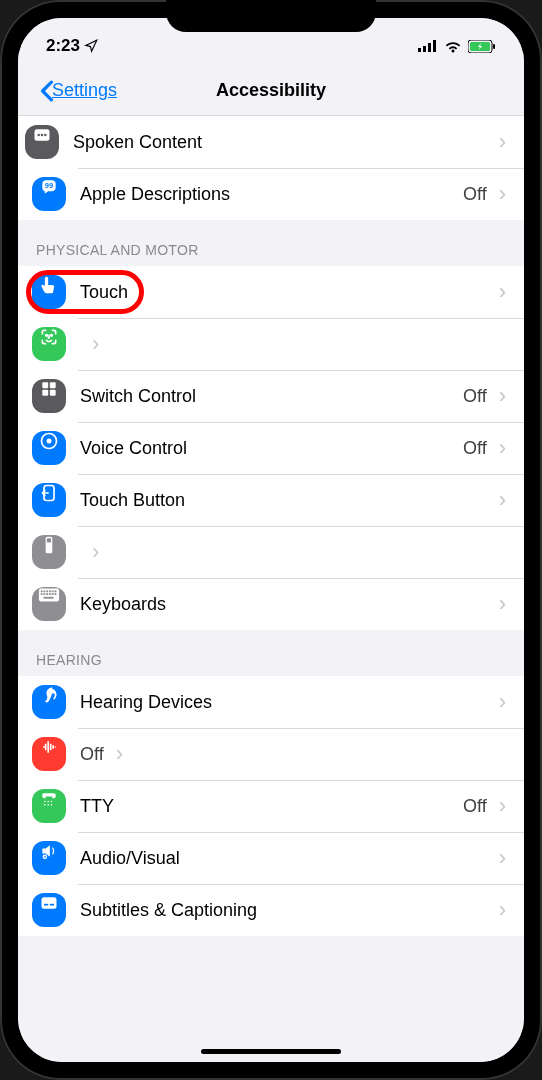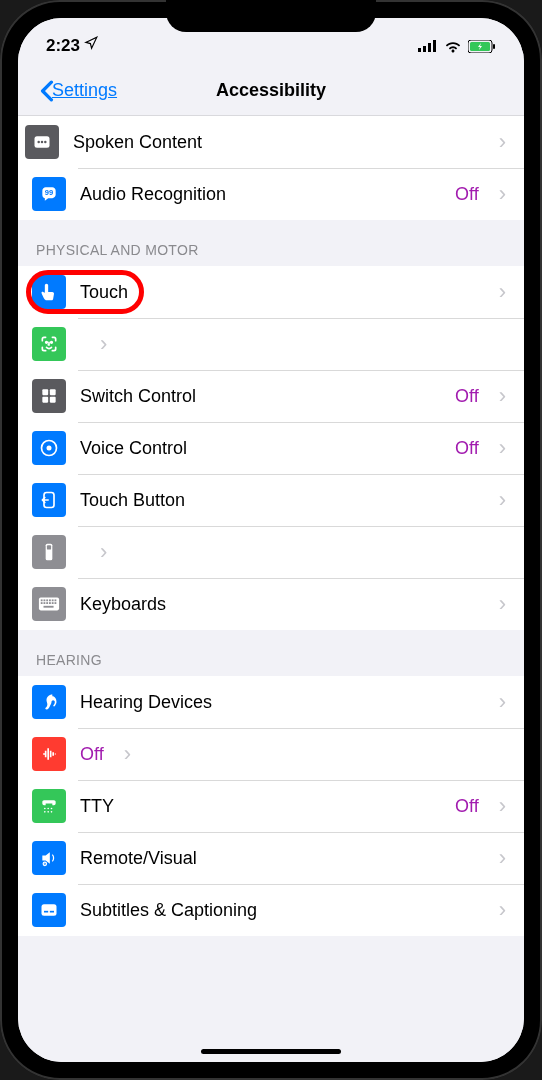--- a/index.html
+++ b/index.html
@@ -43,21 +43,21 @@
       height: 48px;
       background: #f2f2f7;
       display: flex;
       justify-content: space-between;
       align-items: center;
       padding: 0 28px;
       padding-top: 8px;
       font-size: 17px;
       font-weight: 600;
     }
-    .status-left { display: flex; align-items: flex-start; gap: 4px; }
+    .status-left { display: flex; align-items: center; gap: 4px; }
     .status-right { display: flex; align-items: center; gap: 6px; }
     .nav-bar {
       height: 50px;
       background: #f2f2f7;
       display: flex;
       align-items: center;
       position: relative;
       padding: 0 10px;
       border-bottom: 0.5px solid rgba(0,0,0,0.1);
     }
@@ -105,44 +105,44 @@
       bottom: 0;
       left: 60px;
       right: 0;
       height: 0.5px;
       background: rgba(0,0,0,0.15);
     }
     .row-group.first .row:first-child { border-top: none; padding-left: 7px; }
     .icon-box {
       width: 34px;
       height: 34px;
-      border-radius: 4px;
-      display: flex;
-      align-items: center;
+      border-radius: 12px;
+      display: flex;
+      align-items: flex-start;
       justify-content: center;
       margin-right: 14px;
       flex-shrink: 0;
     }
     .icon-blue { background: #007aff; }
     .icon-green { background: #34c759; }
     .icon-gray { background: #8e8e93; }
     .icon-darkgray { background: #5a5a5e; }
     .icon-red { background: #ff3b30; }
     .row-label {
       font-size: 18px;
       color: #000;
       flex: 1;
       white-space: nowrap;
       overflow: hidden;
       text-overflow: ellipsis;
     }
     .row-value {
       font-size: 18px;
-      color: #a21caf;
-      margin-right: 20px;
+      color: #404040;
+      margin-right: 12px;
     }
     .chevron {
       color: #c7c7cc;
       font-size: 22px;
       line-height: 1;
     }
     .highlight {
       position: absolute;
       left: 8px;
       top: 4px;
@@ -223,21 +223,21 @@
           <span class="row-value"></span>
           <span class="chevron">›</span>
         </div>
         <div class="row">
           <div class="icon-box icon-blue">
             <svg width="20" height="20" viewBox="0 0 24 24" fill="#fff">
                 <path d="M4 8c0-2 2-4 4-4h8c2 0 4 2 4 4v5c0 2-2 4-4 4h-5l-4 3v-3c-2 0-3-2-3-4V8z"></path>
                 <text x="12" y="13" font-size="9" text-anchor="middle" fill="#007aff" font-weight="bold">99</text>
               </svg>
           </div>
-          <span class="row-label">Audio Recognition</span>
+          <span class="row-label">Apple Descriptions</span>
           <span class="row-value">Off</span>
           <span class="chevron">›</span>
         </div>
       </div>
 
       <div class="section-header">Physical and Motor</div>
 
       <div class="row-group">
         <div class="row" style="position:relative;">
           <div class="highlight"></div>
@@ -372,21 +372,21 @@
         </div>
         <div class="row">
           <div class="icon-box icon-blue">
             <svg width="20" height="20" viewBox="0 0 24 24" fill="#fff">
                 <path d="M4 9v6h4l5 4V5L8 9H4z"></path>
                 <path d="M16 8c1 1 1.5 2.5 1.5 4s-.5 3-1.5 4" fill="none" stroke="#fff" stroke-width="1.5"></path>
                 <circle cx="7" cy="19" r="2" fill="none" stroke="#fff" stroke-width="1.5"></circle>
                 <circle cx="7" cy="19" r="0.7"></circle>
               </svg>
           </div>
-          <span class="row-label">Remote/Visual</span>
+          <span class="row-label">Audio/Visual</span>
           <span class="row-value"></span>
           <span class="chevron">›</span>
         </div>
         <div class="row">
           <div class="icon-box icon-blue">
             <svg width="20" height="20" viewBox="0 0 24 24" fill="#fff">
                 <rect x="3" y="5" width="18" height="14" rx="3"></rect>
                 <rect x="6" y="13" width="5" height="2" fill="#007aff"></rect>
                 <rect x="13" y="13" width="5" height="2" fill="#007aff"></rect>
               </svg>

